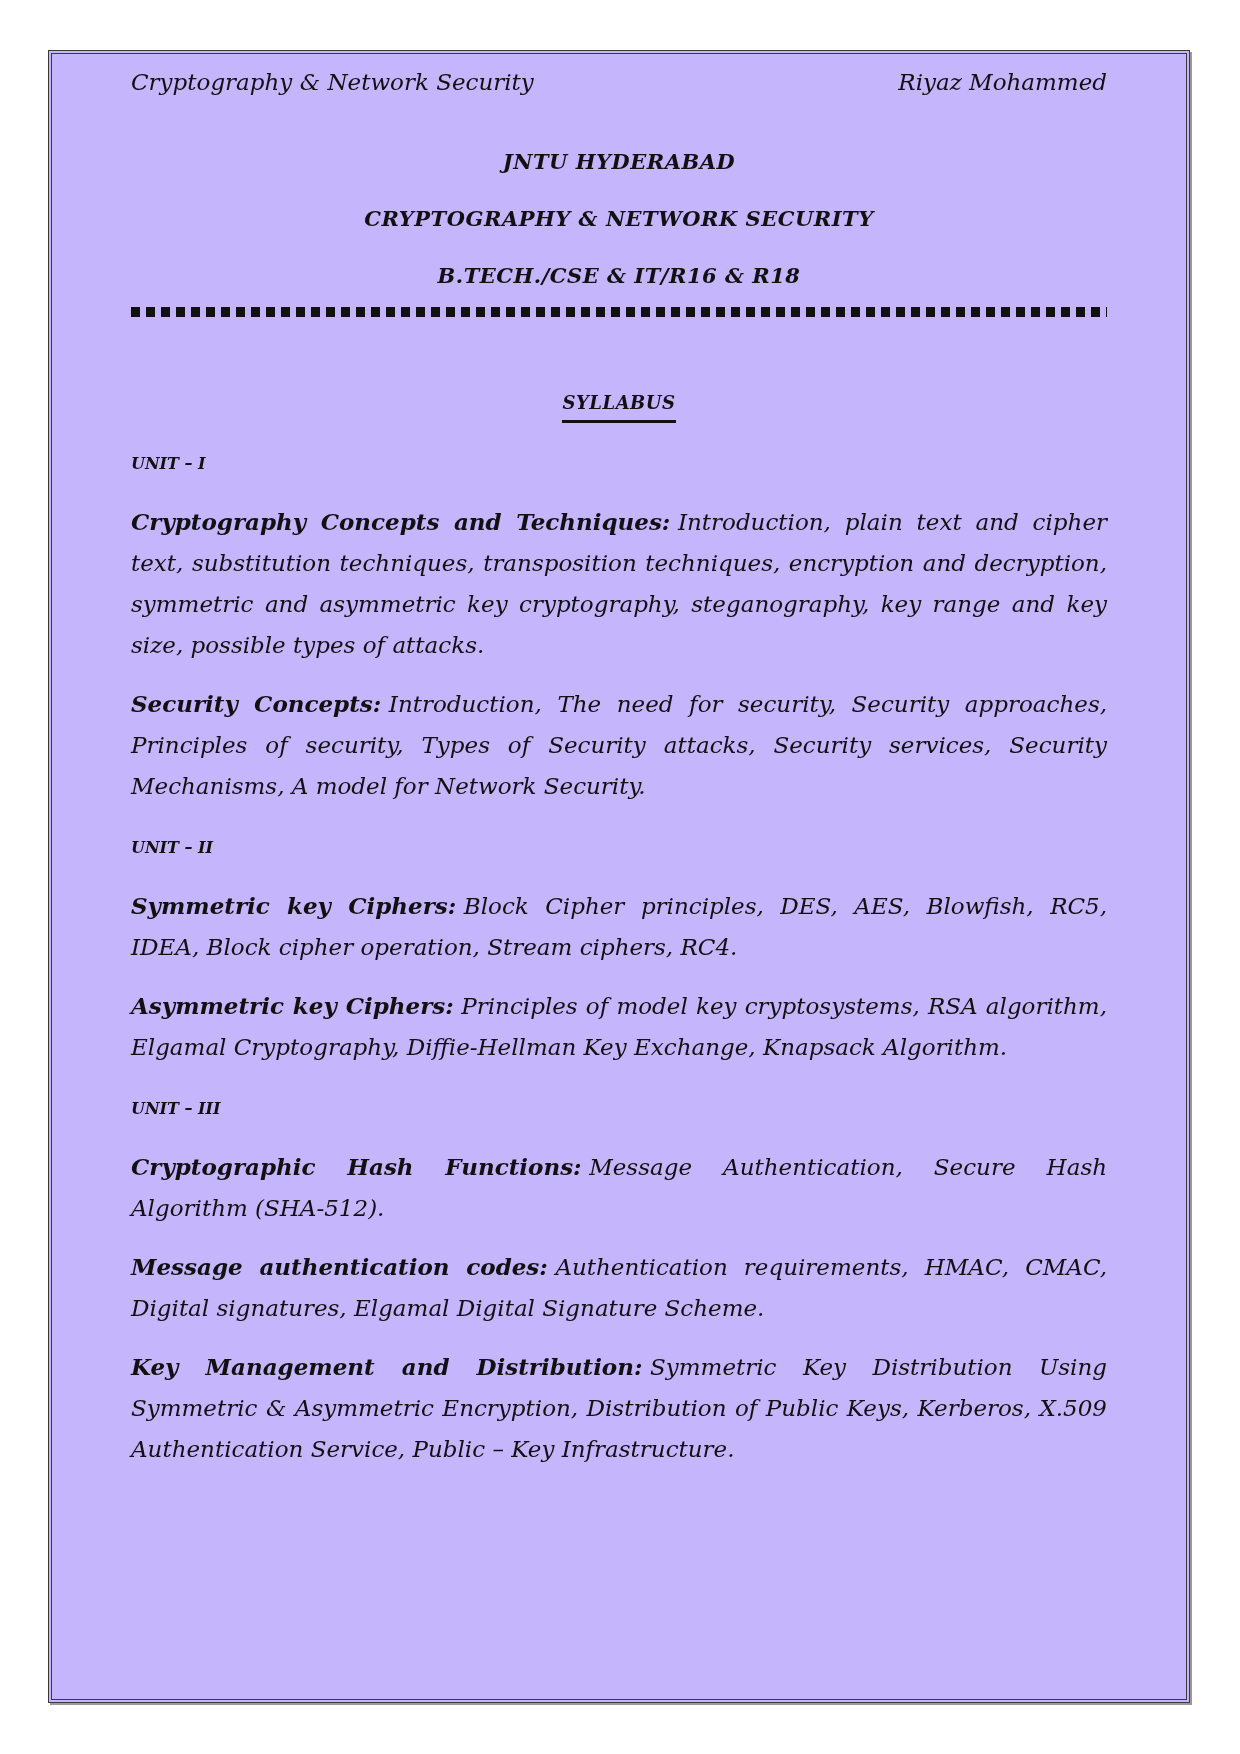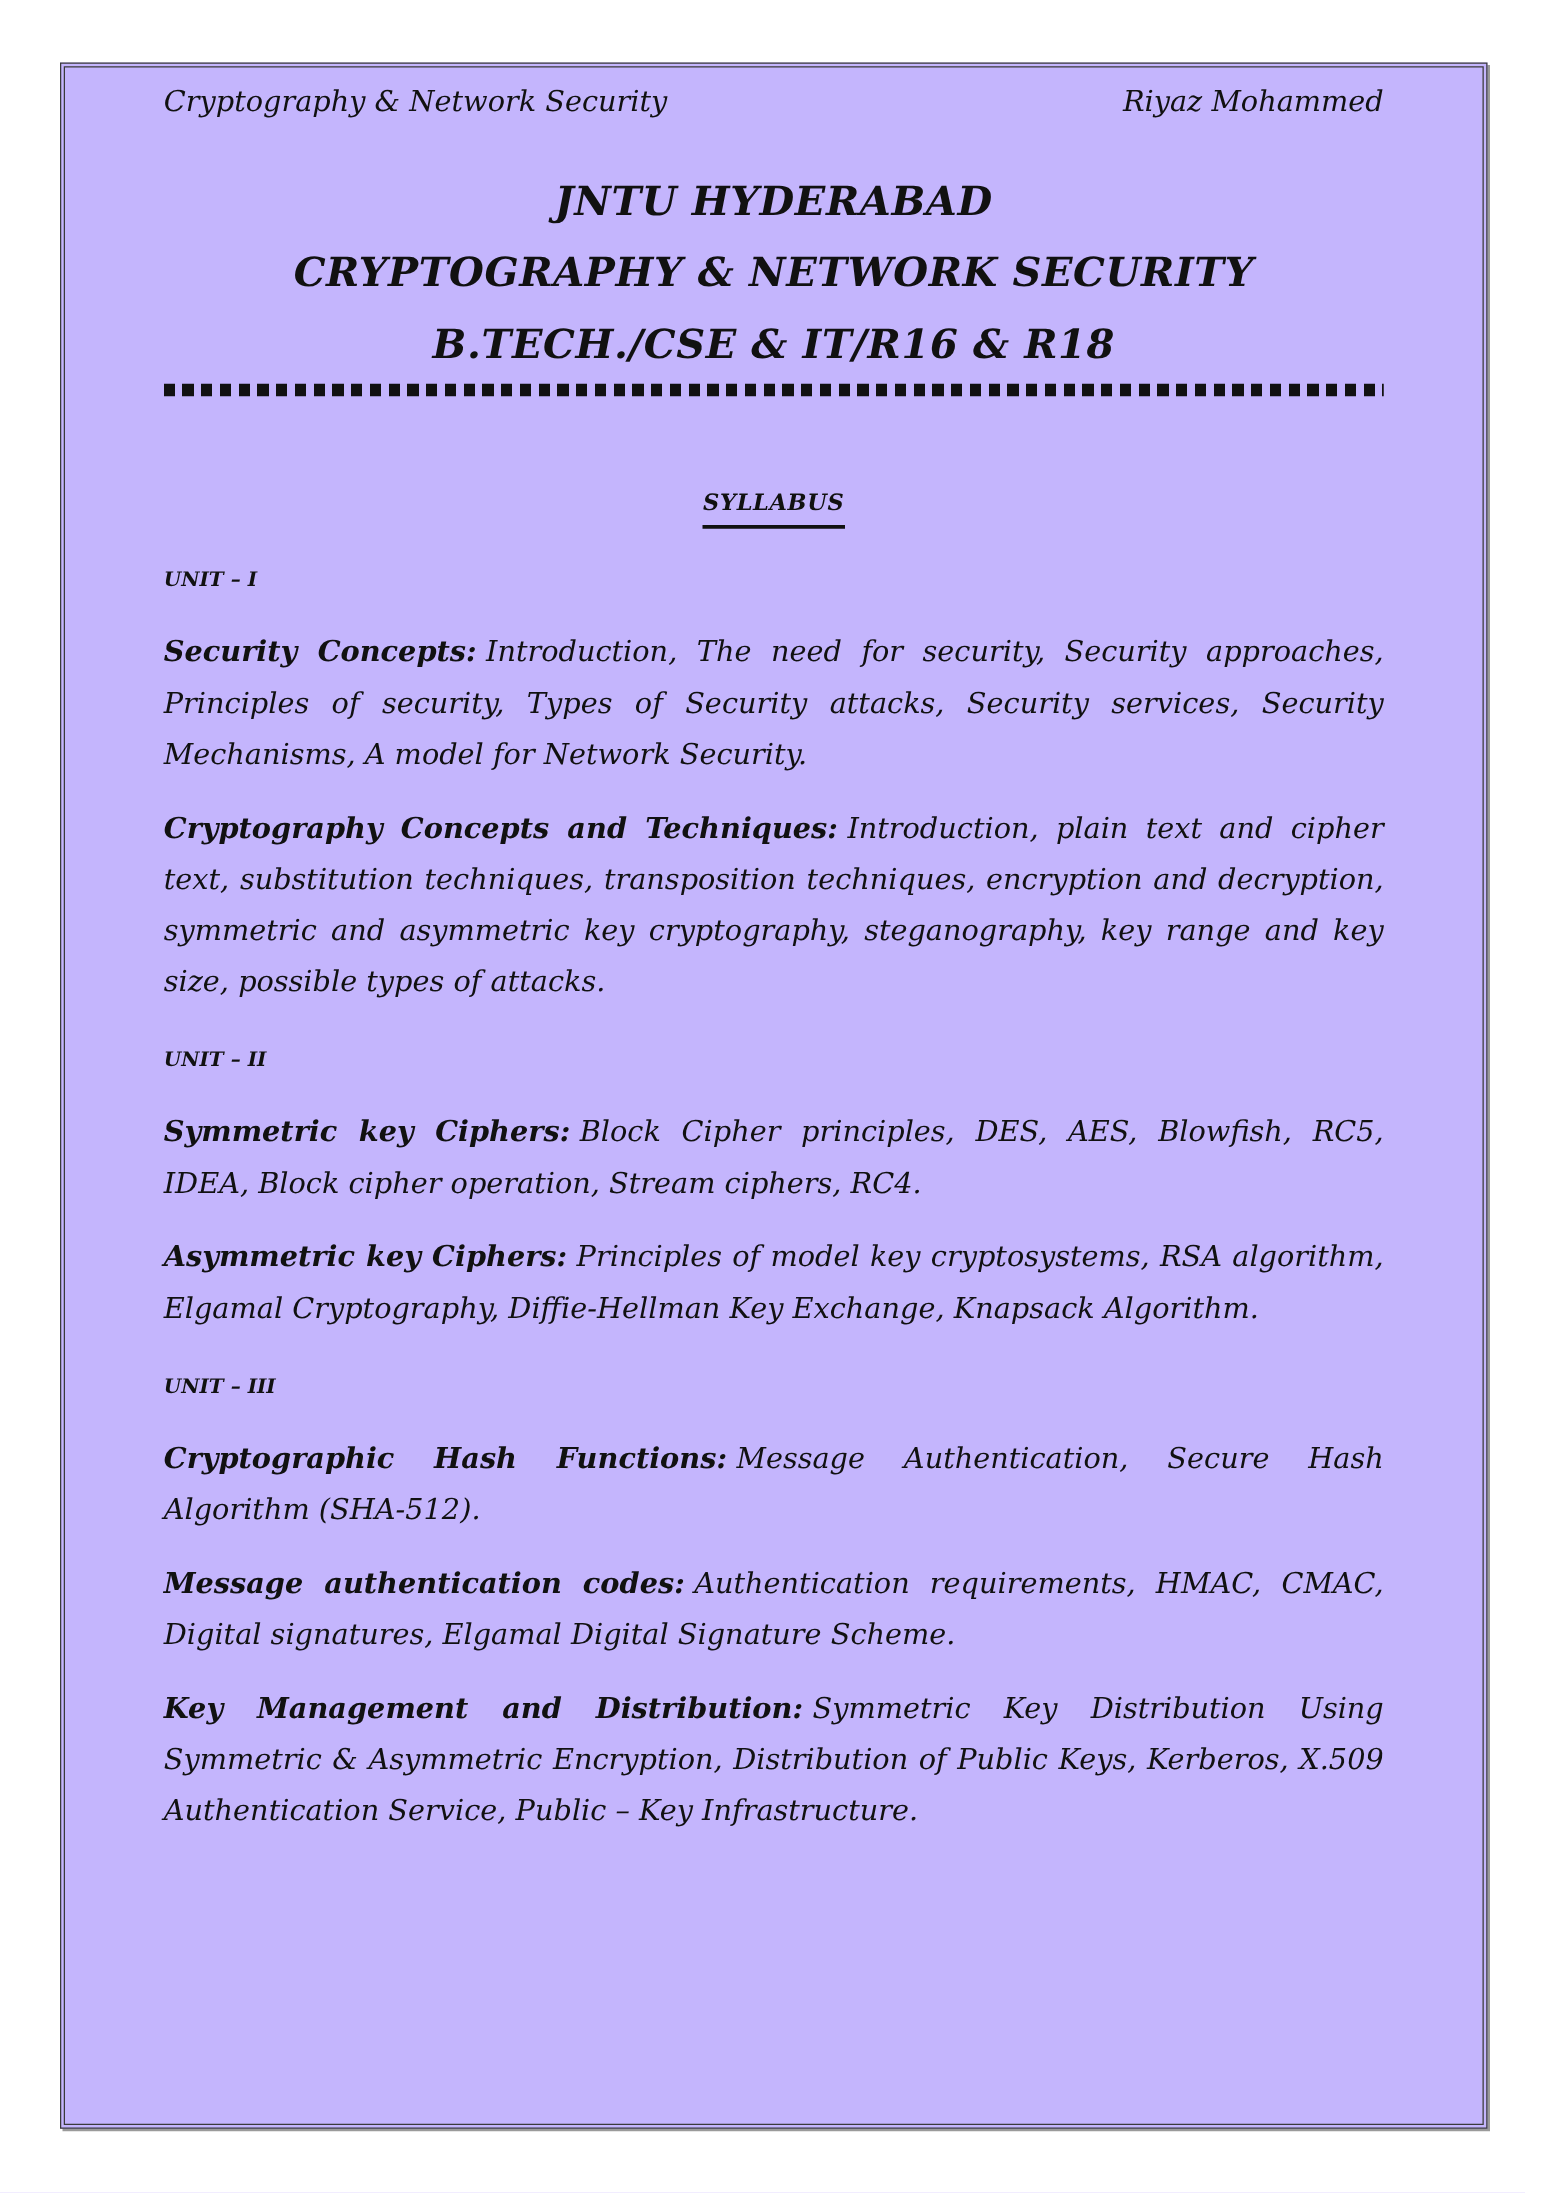--- a/index.html
+++ b/index.html
@@ -37,21 +37,21 @@
     align-items: baseline;
     margin-top: 14px;
     font-size: 23px;
     line-height: 28px;
   }
   .title-block {
     text-align: center;
     font-weight: 700;
   }
   .title-line {
-    font-size: 32px;
+    font-size: 21px;
     line-height: 31px;
     margin: 26px 0 0 0;
     letter-spacing: 0.5px;
   }
   .title-line.first {
     margin-top: 50px;
   }
   .dotted-rule {
     margin-top: 16px;
     height: 10px;
@@ -118,23 +118,23 @@
     </div>
 
     <div class="dotted-rule"></div>
 
     <div class="syllabus-body">
 
       <p class="syllabus-heading"><span class="underlined">SYLLABUS</span></p>
 
       <p class="unit-heading">UNIT – I</p>
 
+      <p class="para"><strong class="para-label">Cryptography Concepts and Techniques:</strong><span>Introduction, plain text and cipher text, substitution techniques, transposition techniques, encryption and decryption, symmetric and asymmetric key cryptography, steganography, key range and key size, possible types of attacks.</span></p>
+
       <p class="para"><strong class="para-label">Security Concepts:</strong><span>Introduction, The need for security, Security approaches, Principles of security, Types of Security attacks, Security services, Security Mechanisms, A model for Network Security.</span></p>
-
-      <p class="para"><strong class="para-label">Cryptography Concepts and Techniques:</strong><span>Introduction, plain text and cipher text, substitution techniques, transposition techniques, encryption and decryption, symmetric and asymmetric key cryptography, steganography, key range and key size, possible types of attacks.</span></p>
 
       <p class="unit-heading">UNIT – II</p>
 
       <p class="para"><strong class="para-label">Symmetric key Ciphers:</strong><span>Block Cipher principles, DES, AES, Blowfish, RC5, IDEA, Block cipher operation, Stream ciphers, RC4.</span></p>
 
       <p class="para"><strong class="para-label">Asymmetric key Ciphers:</strong><span>Principles of model key cryptosystems, RSA algorithm, Elgamal Cryptography, Diffie-Hellman Key Exchange, Knapsack Algorithm.</span></p>
 
       <p class="unit-heading">UNIT – III</p>
 
       <p class="para"><strong class="para-label">Cryptographic Hash Functions:</strong><span>Message Authentication, Secure Hash Algorithm (SHA-512).</span></p>

